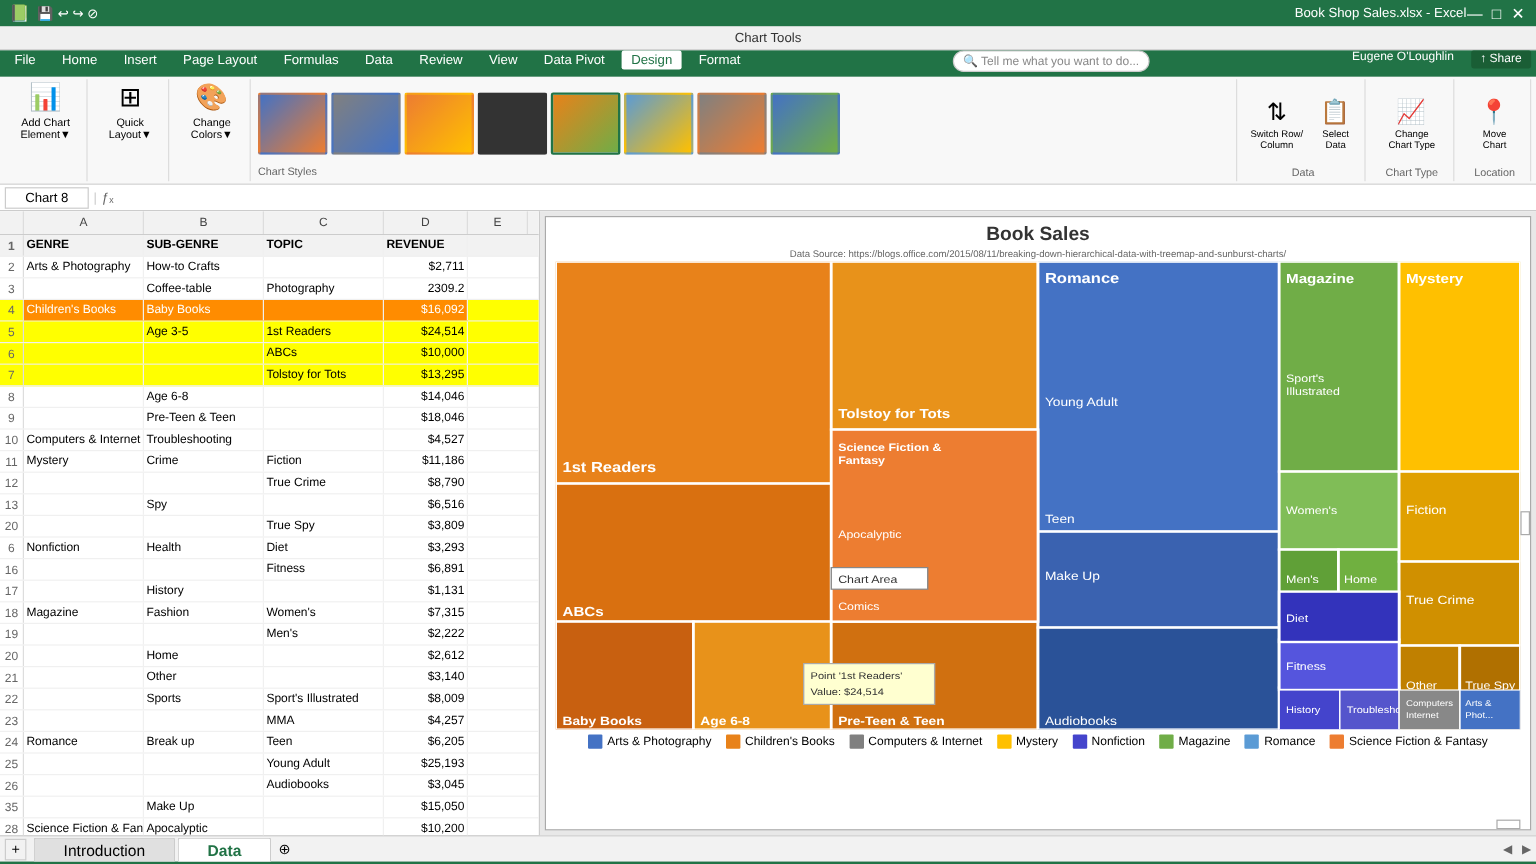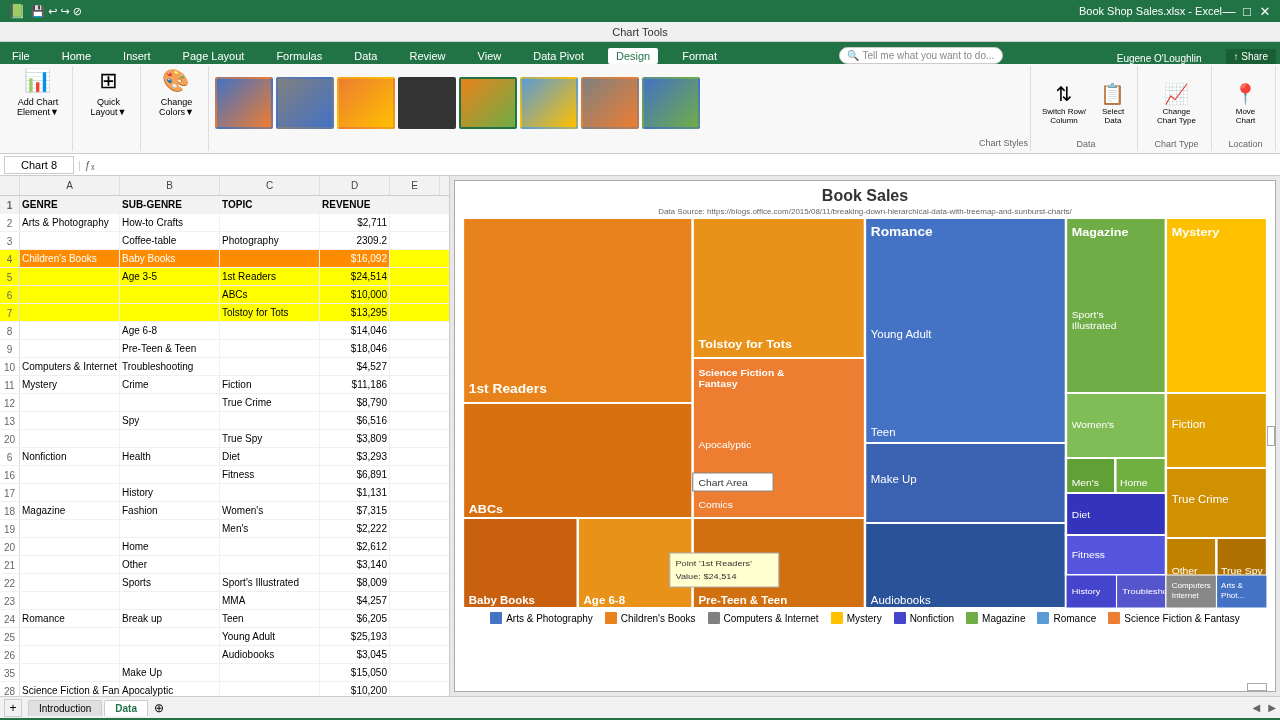--- a/index.html
+++ b/index.html
@@ -18,23 +18,23 @@
     }
     #title-bar .title { flex: 1; text-align: right; }
     #title-bar .controls { display: flex; gap: 6px; }
     #title-bar .ctrl-btn { width: 14px; height: 14px; background: transparent; border: none; color: white; cursor: pointer; font-size: 13px; }
 
     
     #ribbon {
       background: #217346;
       height: 22px;
       display: flex;
-      align-items: flex-end;
+      align-items: flex-start;
       padding: 0 4px;
-      gap: 16px;
+      gap: 6px;
     }
     .ribbon-tab {
       color: white;
       font-size: 11px;
       padding: 2px 8px;
       cursor: pointer;
       border-radius: 2px;
     }
     .ribbon-tab.active {
       background: white;
@@ -68,21 +68,21 @@
       flex-direction: column;
       align-items: center;
       justify-content: space-between;
       padding: 2px 4px;
       border-right: 1px solid #ddd;
       min-width: 60px;
     }
     .ribbon-section-label {
       font-size: 9px;
       color: #666;
-      text-align: right;
+      text-align: left;
       margin-top: 0;
     }
     .ribbon-btn-large {
       background: transparent;
       border: 1px solid transparent;
       cursor: pointer;
       font-size: 9px;
       text-align: center;
       padding: 2px;
       border-radius: 2px;
@@ -259,25 +259,25 @@
     #bottom-bar {
       height: 22px;
       background: #f2f2f2;
       border-top: 1px solid #ccc;
       display: flex;
       align-items: center;
       padding: 0 4px;
       gap: 2px;
     }
     .sheet-tab {
-      padding: 2px 10px;
+      padding: 2px 24px;
       border: 1px solid #ccc;
       border-bottom: none;
       background: #e0e0e0;
-      font-size: 10px;
+      font-size: 13px;
       cursor: pointer;
       border-radius: 2px 2px 0 0;
     }
     .sheet-tab.active {
       background: white;
       color: #217346;
       font-weight: bold;
     }
 
     

